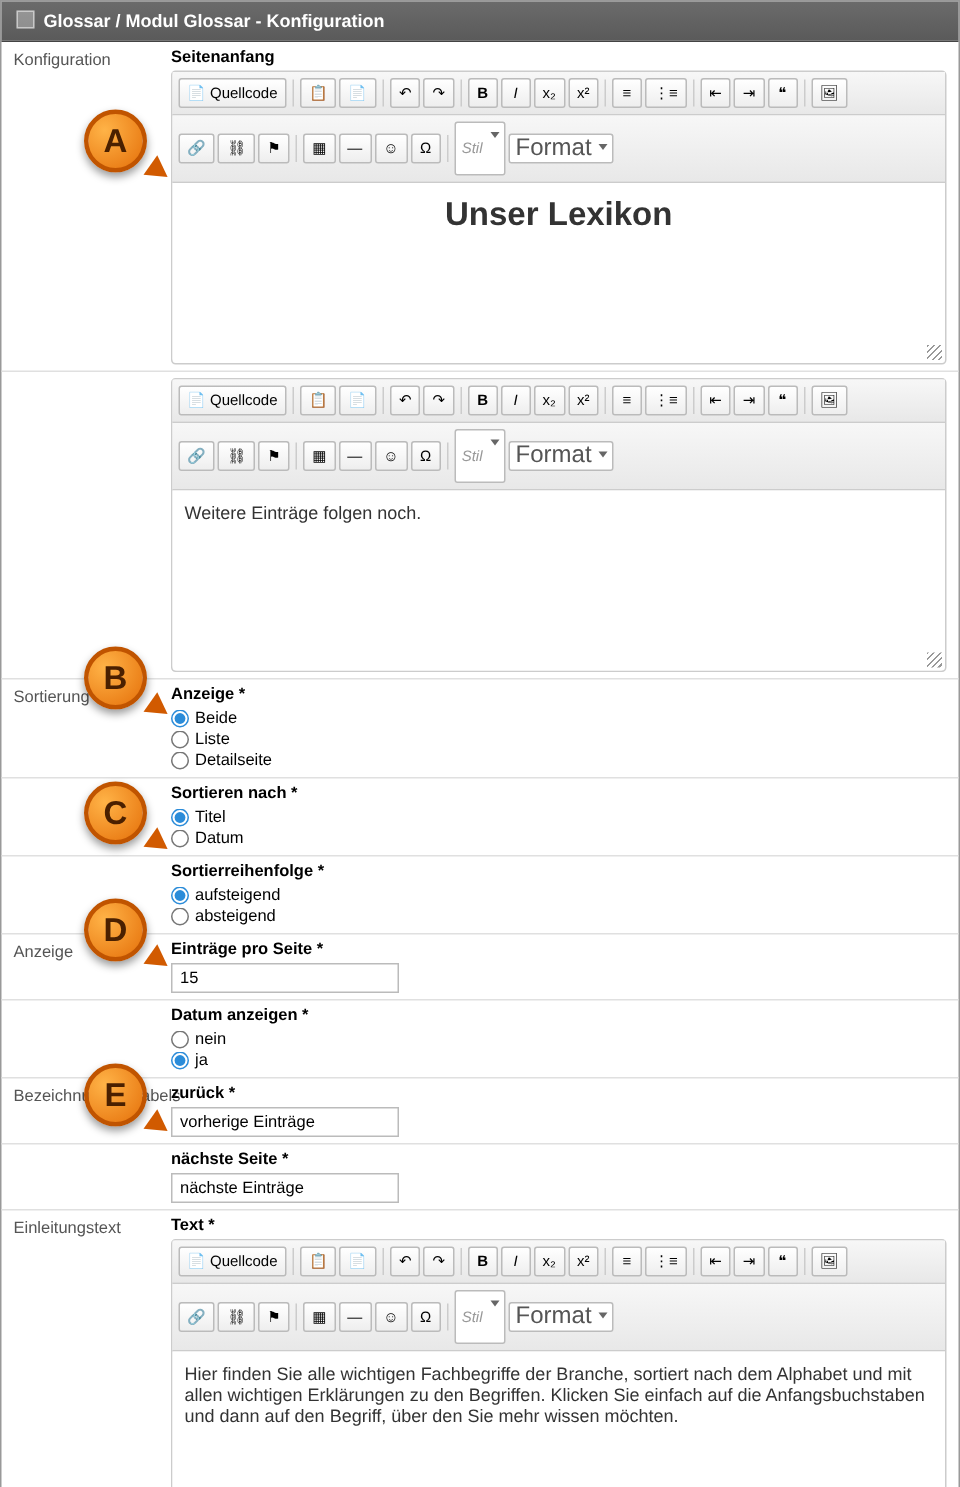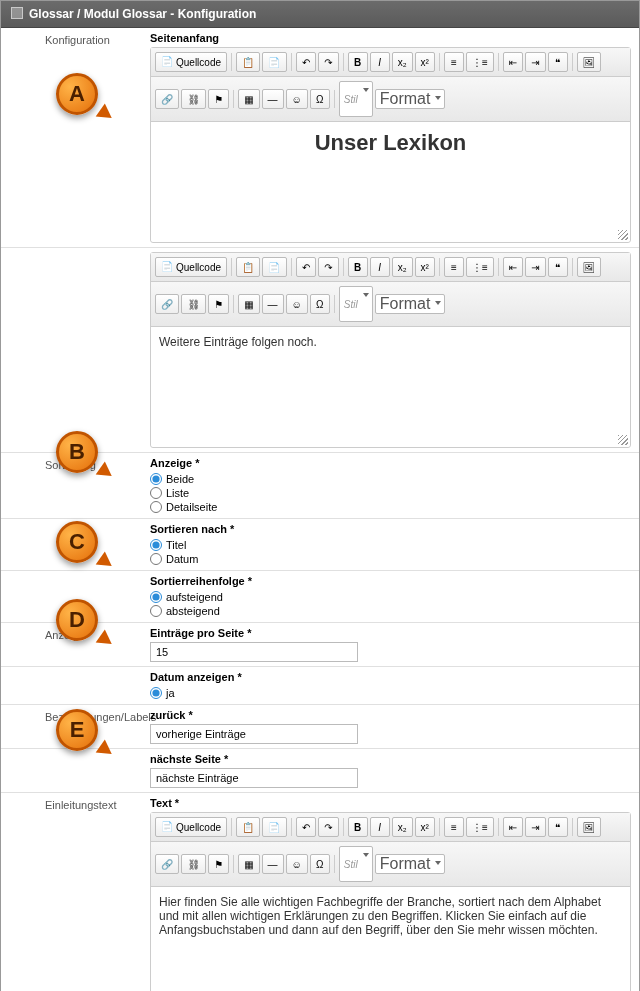--- a/index.html
+++ b/index.html
@@ -1,35 +1,35 @@
 <!DOCTYPE html>
 <html><head>
 <meta charset="utf-8">
 <style>
 * { box-sizing: border-box; margin: 0; padding: 0; }
 body { font-family: "Helvetica Neue", Arial, sans-serif; font-size: 11px; background: #fff; width: 640px; }
 .header-bar { background: linear-gradient(#6b6b6b, #5a5a5a); color: #fff; font-weight: bold; padding: 6px 10px; font-size: 12px; display: flex; align-items: flex-start; gap: 6px; border-bottom: 1px solid #444; }
 .header-icon { width: 12px; height: 12px; background: rgba(255,255,255,0.3); border: 1px solid rgba(255,255,255,0.5); }
 .row { display: flex; border-top: 1px solid #e0e0e0; }
-.label-col { width: 105px; padding: 6px 8px; color: #555; font-size: 11px; margin-left: 36px; }
+.label-col { width: 105px; padding: 6px 8px; color: #555; font-size: 11px; }
 .field-col { flex: 1; padding: 4px 8px; }
 .field-label { font-weight: bold; font-size: 11px; margin-bottom: 3px; }
 .editor-wrap { border: 1px solid #ccc; border-radius: 3px; background: #fafafa; }
 .toolbar { background: linear-gradient(#f7f7f7, #e8e8e8); border-bottom: 1px solid #ccc; padding: 4px; display: flex; flex-wrap: wrap; gap: 2px; align-items: center; }
 .tbtn { border: 1px solid #bbb; border-radius: 2px; background: linear-gradient(#fff,#eee); padding: 2px 5px; font-size: 10px; cursor: pointer; display: inline-flex; align-items: center; gap: 3px; height: 20px; min-width: 20px; justify-content: center; }
 .tbtn.wide { min-width: 70px; }
 .tbsep { width: 0; border-left: 1px solid #ccc; height: 18px; margin: 0 2px; }
 .tico { width: 12px; height: 12px; display: inline-block; }
 .editor-body { background: #fff; padding: 8px; min-height: 120px; font-size: 12px; color: #333; border-bottom-left-radius: 3px; border-bottom-right-radius: 3px; position: relative; }
 .editor-body.large { min-height: 100px; }
 .editor-body h2 { font-size: 22px; font-weight: bold; color: #333; text-align: center; }
 .resize-handle { position: absolute; right: 2px; bottom: 2px; width: 10px; height: 10px; background: repeating-linear-gradient(135deg, #999, #999 1px, transparent 1px, transparent 3px); }
 .radio-row { display: flex; align-items: center; gap: 4px; padding: 1px 0; font-size: 11px; }
 input[type="radio"] { width: 12px; height: 12px; accent-color: #2b8cd9; }
-input[type="text"] { width: 208px; padding: 3px 5px; border: 1px solid #bbb; font-size: 11px; background: #fff; }
+input[type="text"] { width: 152px; padding: 3px 5px; border: 1px solid #bbb; font-size: 11px; background: #fff; }
 .callout { position: absolute; width: 42px; height: 42px; border-radius: 50%; background: radial-gradient(circle at 30% 30%, #ffb347, #e5700a); border: 3px solid #c05400; display: flex; align-items: center; justify-content: center; font-size: 22px; font-weight: bold; color: #4a2000; box-shadow: 0 3px 6px rgba(0,0,0,0.4); z-index: 10; }
 .callout-arrow { position: absolute; right: -18px; bottom: -10px; width: 0; height: 0; border-left: 14px solid #d15a00; border-top: 8px solid transparent; border-bottom: 8px solid transparent; transform: rotate(35deg); }
 .stil-sel { border: 1px solid #bbb; background: #fff; font-size: 10px; padding: 1px 14px 1px 4px; color: #999; font-style: italic; border-radius: 2px; height: 36px; display: inline-flex; align-items: center; position: relative; }
 .fmt-sel { border: 1px solid #bbb; background: #fff; font-size: 16px; padding: 1px 14px 1px 4px; color: #555; border-radius: 2px; height: 20px; display: inline-flex; align-items: center; position: relative; }
 .sel-caret { position: absolute; right: 3px; top: 6px; width: 0; height: 0; border-left: 3px solid transparent; border-right: 3px solid transparent; border-top: 4px solid #666; }
 .container { position: relative; border: 1px solid #999; }
 </style>
 </head>
 <body>
 
@@ -215,20 +215,24 @@
   <div class="field-col">
     <div class="field-label">Einträge pro Seite *</div>
     <input type="text" value="15" style="">
   </div>
 </div>
 <div class="row">
   <div class="label-col"></div>
   <div class="field-col">
     <div class="field-label">Datum anzeigen *</div>
     <div class="radio-row">
+          <input type="radio" name="dat" style="">
+          <span>nein</span>
+        </div>
+    <div class="radio-row">
           <input type="radio" name="dat" checked="" style="">
           <span>ja</span>
         </div>
   </div>
 </div>
 
 <div class="row">
   <div class="label-col">Bezeichnungen/Labels</div>
   <div class="field-col">
     <div class="field-label">zurück *</div>

